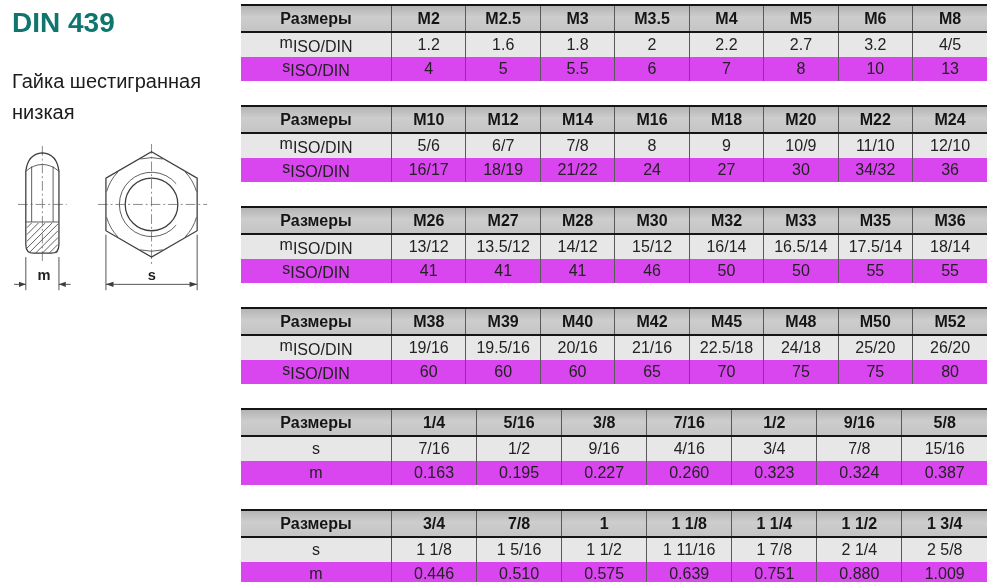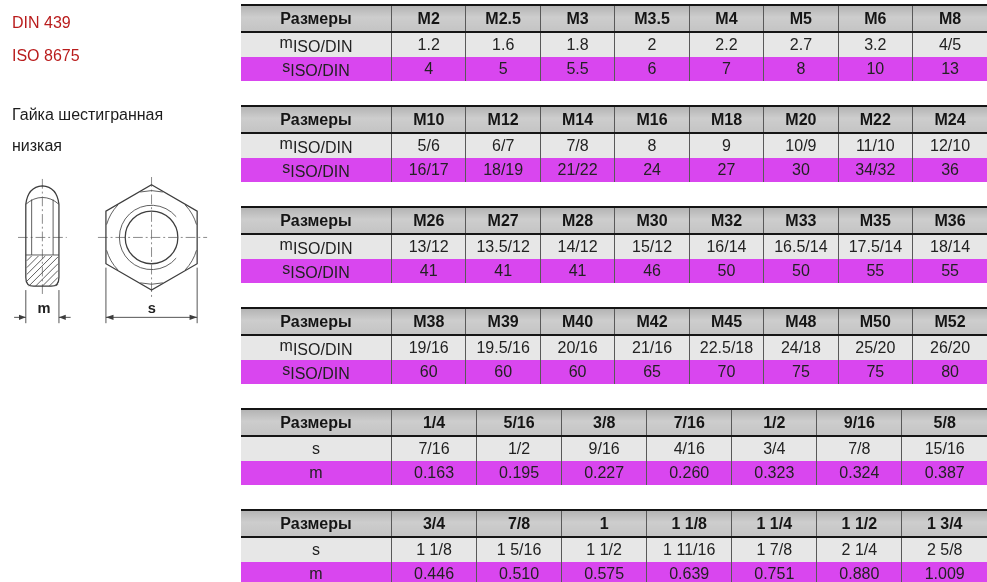--- a/index.html
+++ b/index.html
@@ -3,22 +3,22 @@
 <meta charset="utf-8">
 <style>
   html,body{margin:0;padding:0;}
   body{
     position:relative;width:987px;height:582px;overflow:hidden;
     background:#ffffff;color:#1c1c1c;
     font-family:"Liberation Sans", sans-serif;
   }
   
   .left-panel{position:absolute;left:12px;top:6px;width:226px;}
-  .standards div{font-size:16px;font-weight:400;line-height:33px;color:#b91c1c;}
-  .product-name{margin-top:27px;font-size:16px;line-height:31px;color:#1c1c1c;}
+  .standards div{font-size:28px;font-weight:700;line-height:33px;color:#0f766e;}
+  .product-name{margin-top:27px;font-size:20px;line-height:31px;color:#1c1c1c;}
   .drawing{margin-top:16px;}
   .drawing svg{display:block;}
   .dwg-line{stroke:#3d3d3d;stroke-width:1.3;fill:none;}
   .dwg-thin{stroke:#4a4a4a;stroke-width:0.9;fill:none;}
   .dwg-center{stroke:#6a6a6a;stroke-width:0.8;fill:none;stroke-dasharray:10 3 2 3;}
   .dwg-dim{stroke:#3d3d3d;stroke-width:0.9;fill:none;}
   .dwg-arrow{fill:#3d3d3d;stroke:none;}
   .dwg-label{font-family:"Liberation Sans",sans-serif;font-size:15px;font-weight:700;fill:#222;}
   
   .tables-column{position:absolute;left:241px;top:4px;width:746px;}
@@ -39,21 +39,20 @@
   .dim-table tr > *:not(:first-child){border-left:1px solid #595959;}
   .dim-table sub{font-size:16px;}
   .row-label{color:#222;}
 </style>
 </head>
 <body>
 
 <div class="left-panel">
   <div class="standards">
     <div>DIN 439</div>
-    <div>ISO 8675</div>
   </div>
   <div class="product-name">
     <div>Гайка шестигранная</div>
     <div>низкая</div>
   </div>
   <div class="drawing">
     <svg width="205" height="154" viewBox="0 0 210 158">
 
       <path class="dwg-center" d="M31,2 L31,122"></path>
       <path class="dwg-center" d="M6,62 L56,62"></path>

